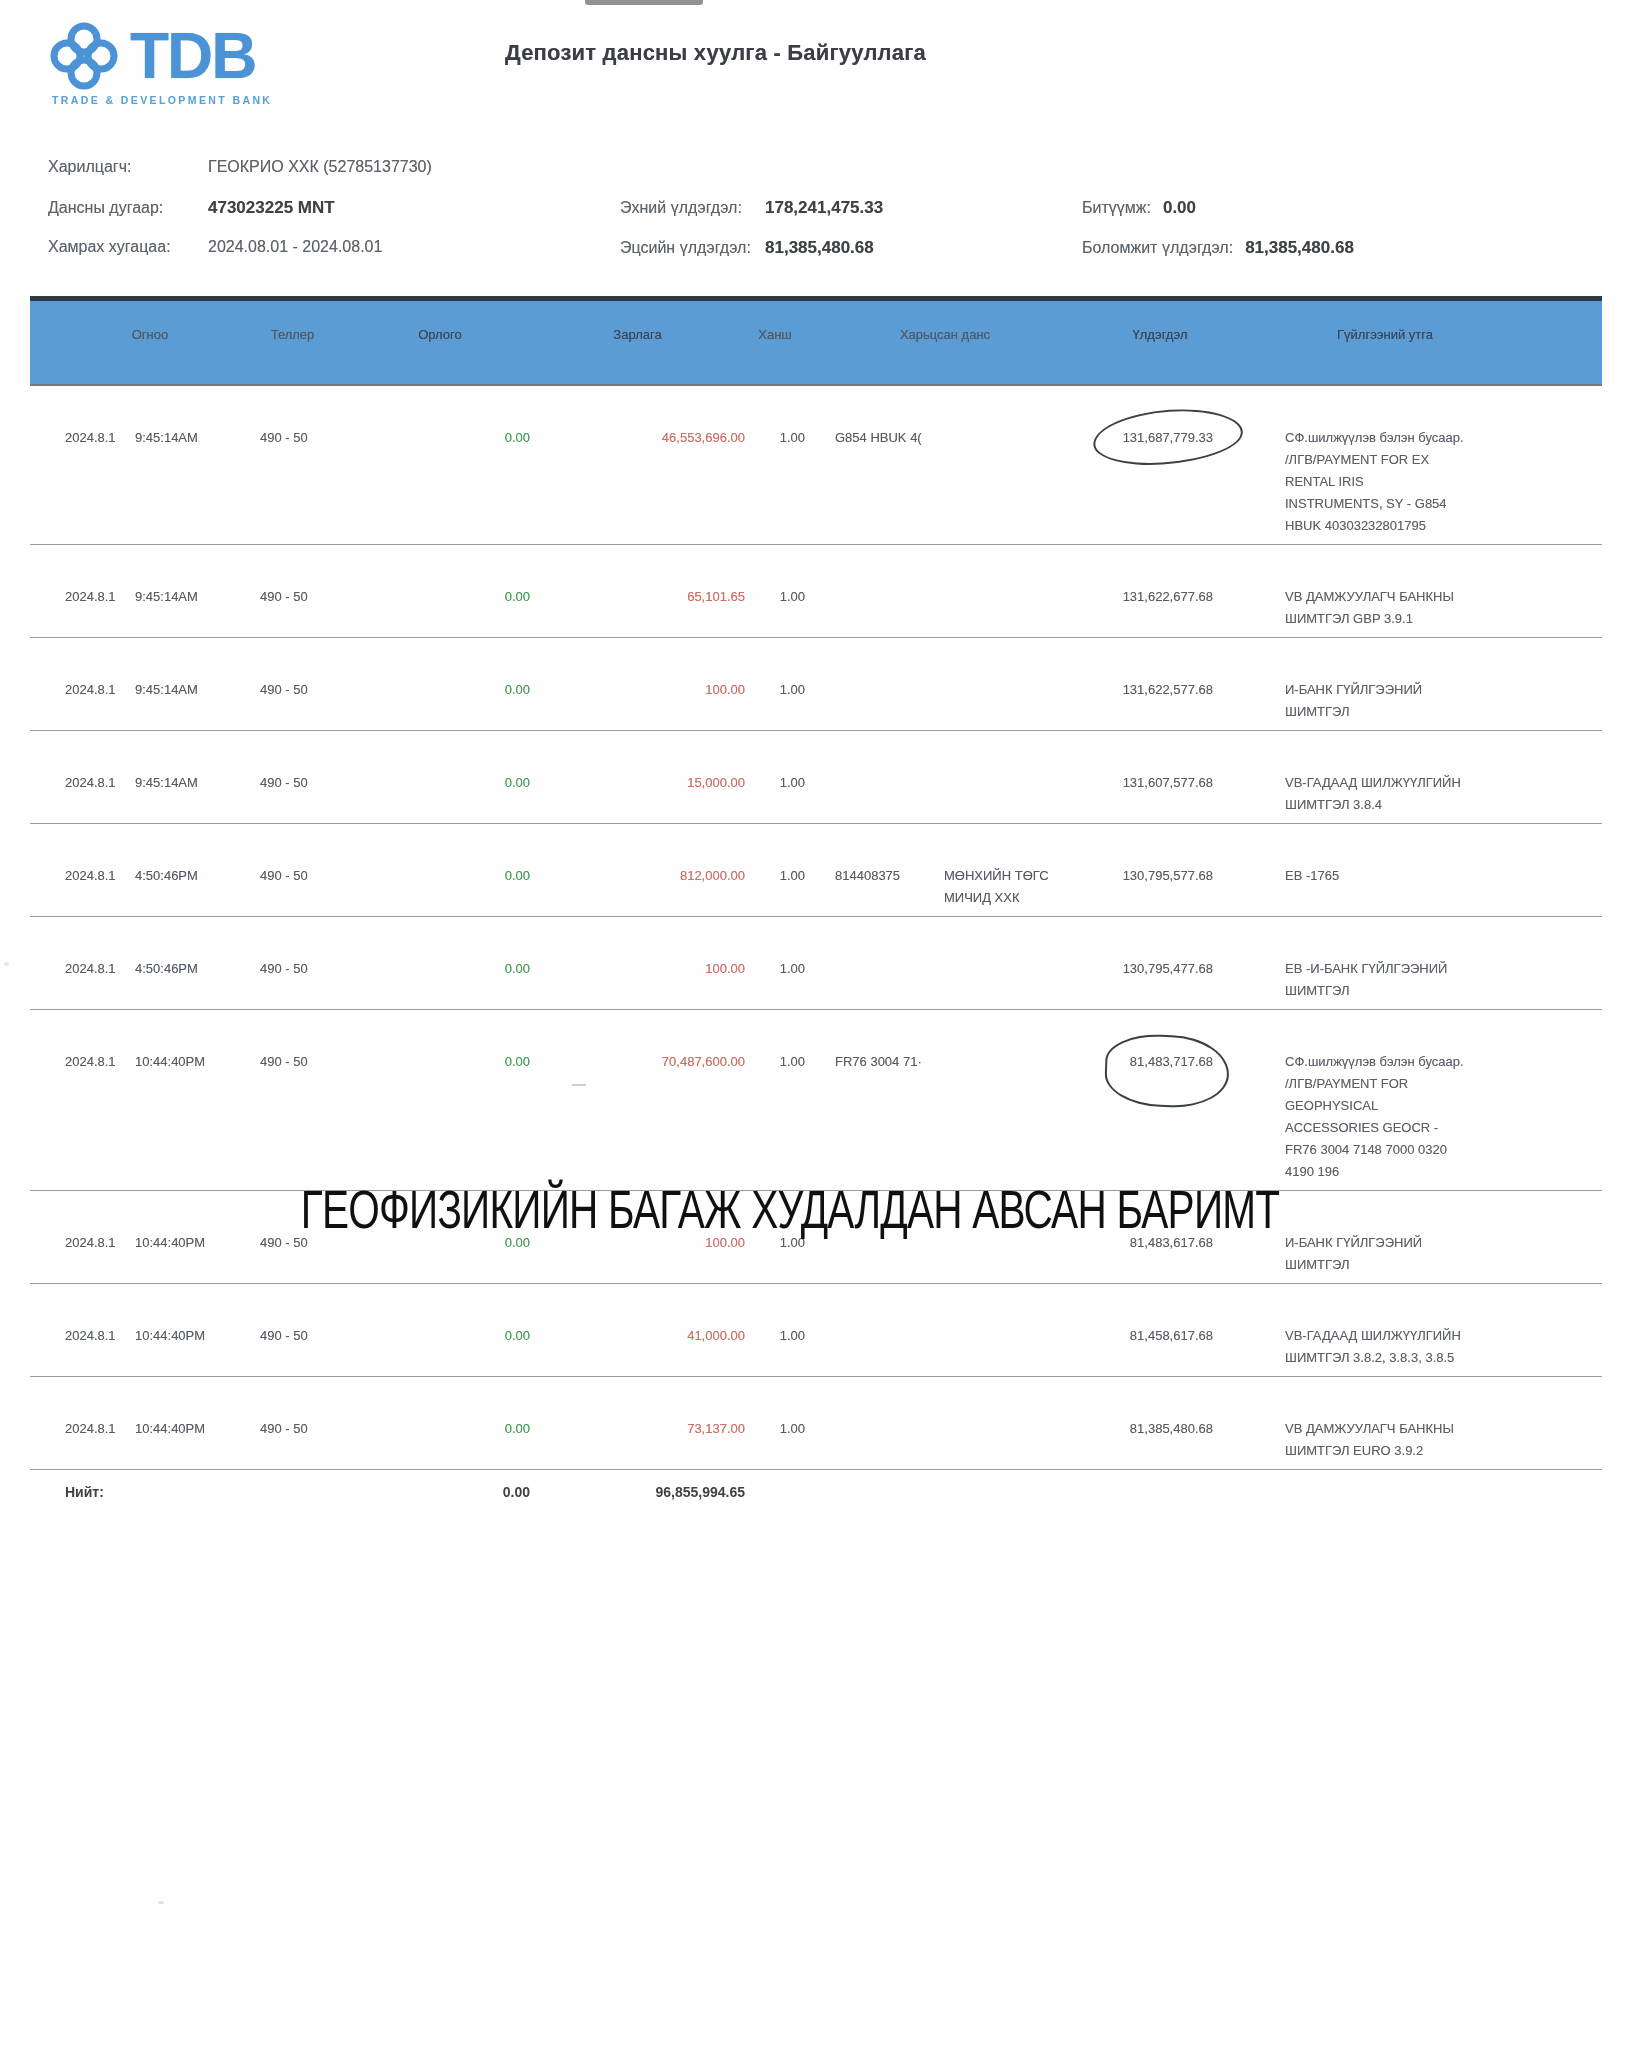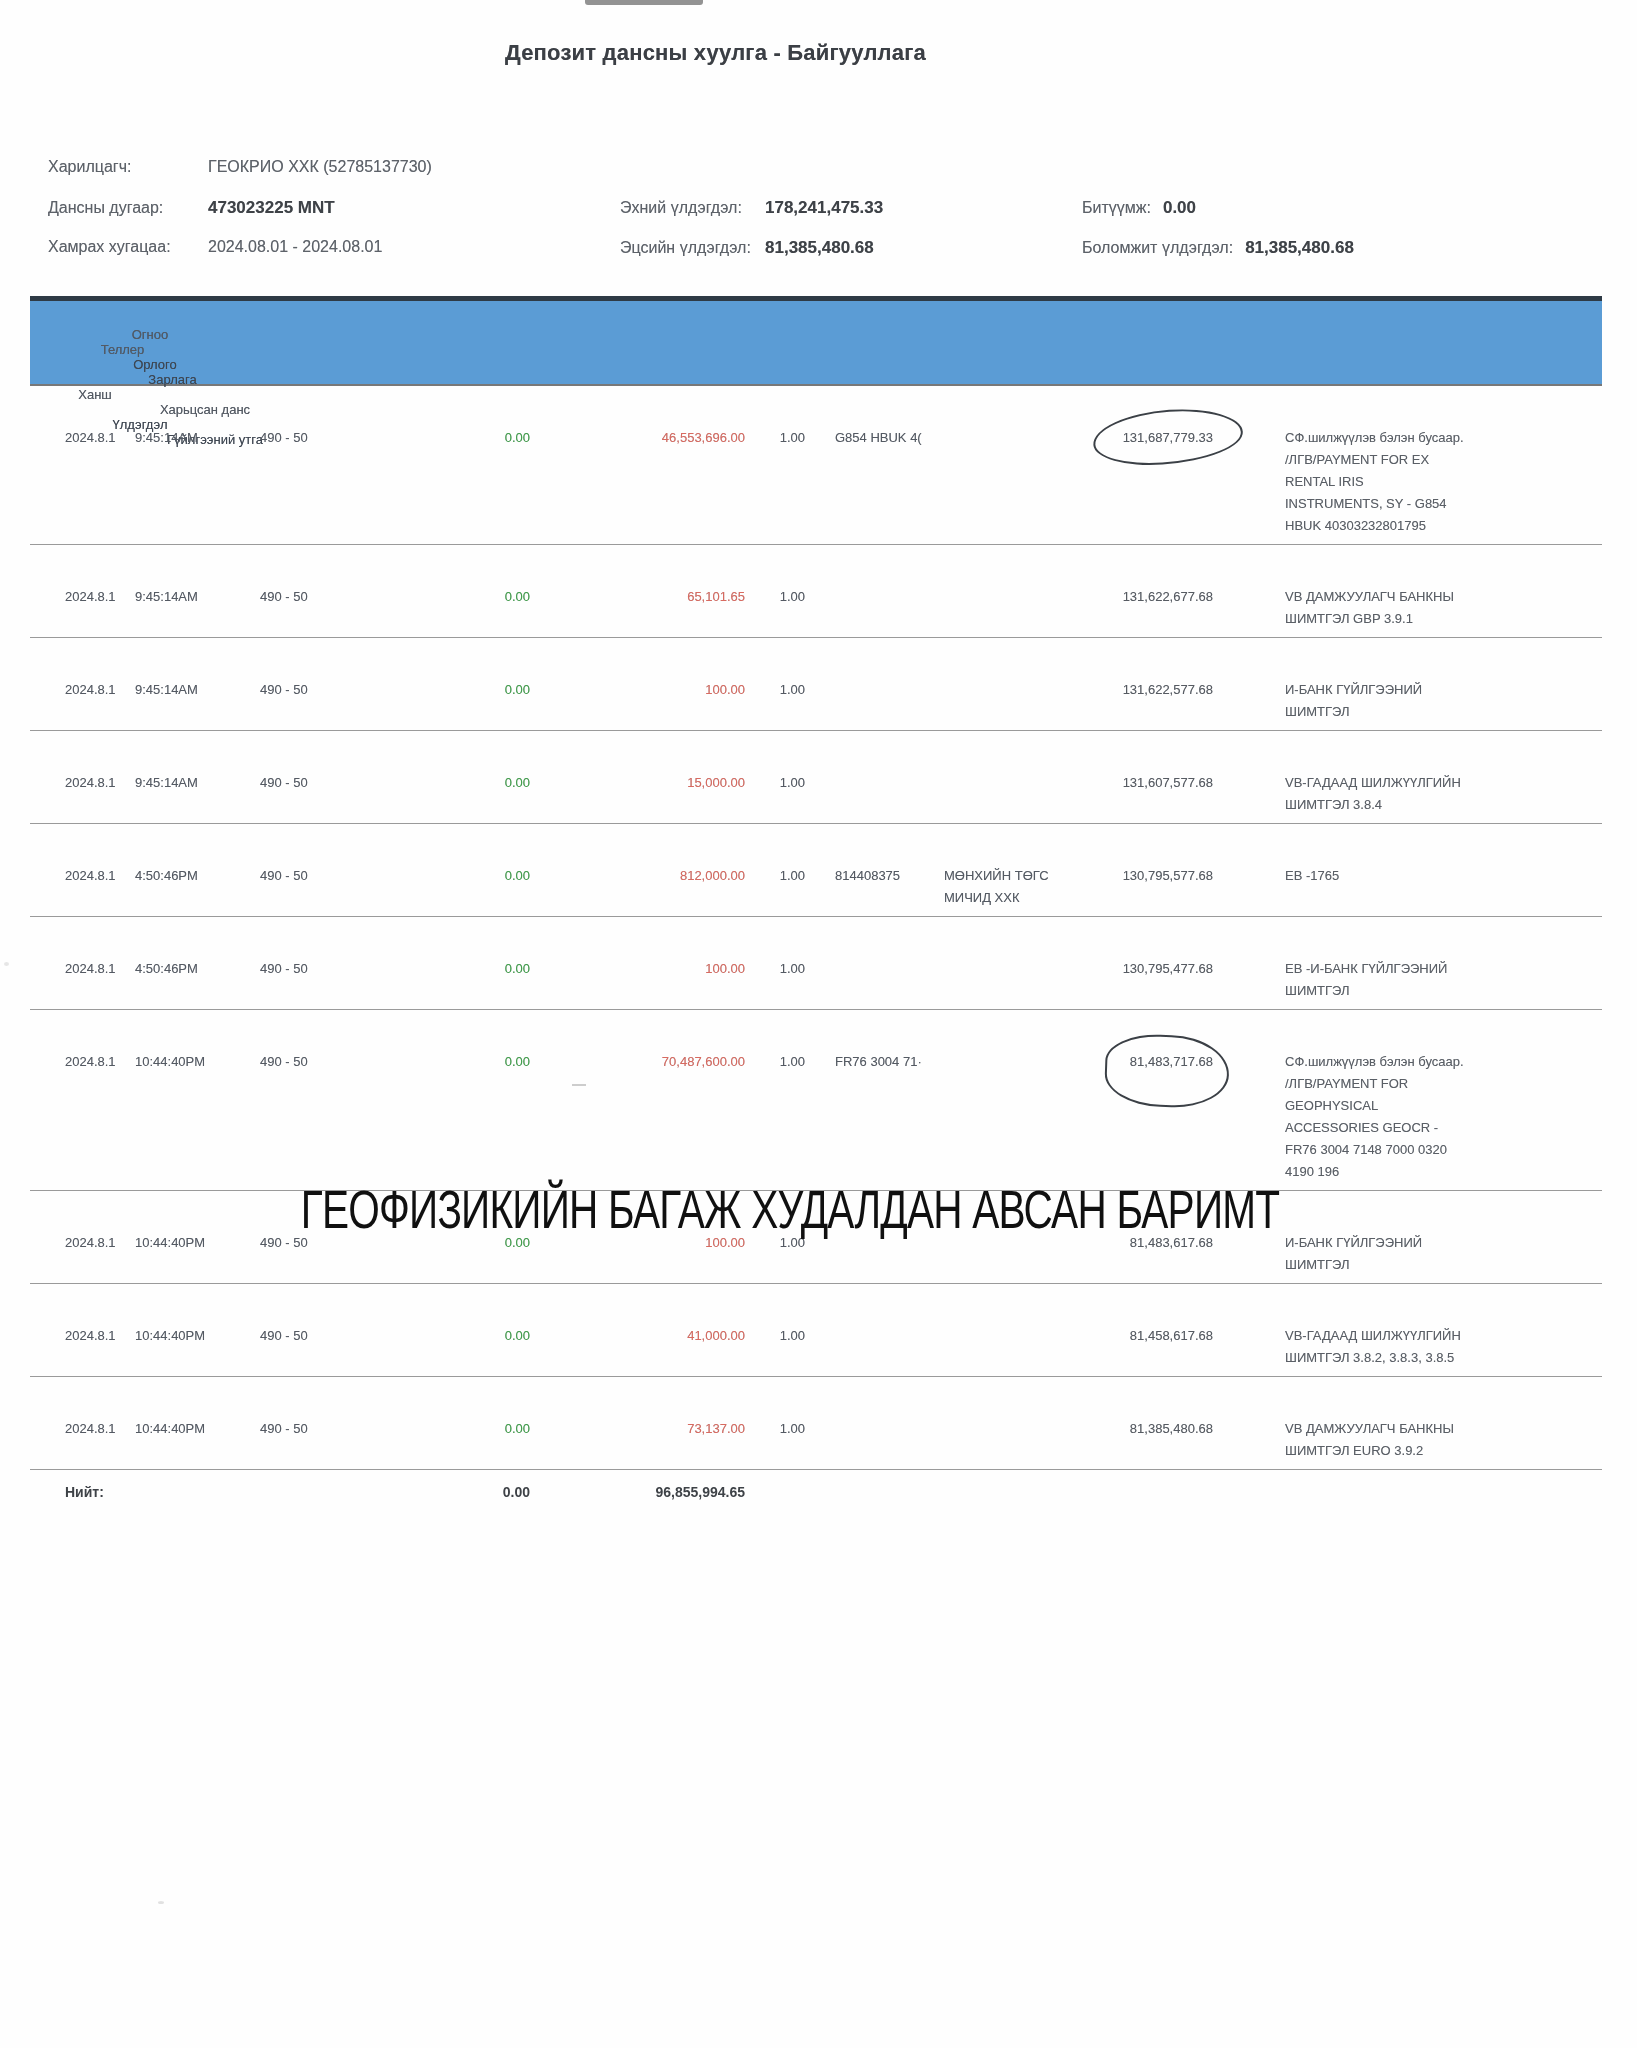--- a/index.html
+++ b/index.html
@@ -36,21 +36,20 @@
   .lblw-left { width:160px; }
   .lblw-mid { width:145px; }
   .gap12 { display:inline-block; width:12px; }
 
   
   .stmt-table { position:absolute; left:30px; top:296px; width:1572px; font-size:13px; }
   .thead {
     background:#5b9cd5; border-top:5px solid #2e3a45; height:88px;
     display:flex; align-items:flex-start; padding:26px 0 4px 35px; color:#3e4651;
     text-shadow:0 0 .5px rgba(50,60,75,.6);
-    flex-direction:column;
   }
   .thead .hc { text-align:center; }
   .tbody { border-top:2px solid #787878; }
   .trow { display:flex; align-items:flex-start; padding:5px 0 7px 35px;
           border-bottom:1.5px solid #9a9a9a; line-height:22px;
           text-shadow:0 0 .5px rgba(100,105,112,.45);margin-top:36px; }
   .c { flex:0 0 auto; }
   .col-date    { width:170px; color:#545a63; }
   .col-teller  { width:115px; padding-left:25px; color:#545a63; }
   .col-income  { width:180px; text-align:right; }
@@ -97,20 +96,34 @@
 </head>
 <body>
 
 <div class="page">
 
   <div class="artifact top-smudge"></div>
   <div class="artifact speck-1"></div>
   <div class="artifact speck-2"></div>
   <div class="artifact speck-3"></div>
 
+  <div class="logo">
+    <div class="logo-row">
+      <svg class="logo-knot" viewBox="0 0 72 72">
+        <g fill="none" stroke="#4b93d5" stroke-width="7">
+          <circle cx="36" cy="19" r="13"></circle>
+          <circle cx="19" cy="36" r="13"></circle>
+          <circle cx="36" cy="53" r="13"></circle>
+          <circle cx="53" cy="36" r="13"></circle>
+        </g>
+      </svg>
+      <div class="logo-text">TDB</div>
+    </div>
+    <div class="logo-sub">TRADE &amp; DEVELOPMENT BANK</div>
+  </div>
 
   <div class="doc-title">Депозит дансны хуулга - Байгууллага</div>
 
   <div class="info-line" style="left:48px; top:158px;">
     <span class="lblw lblw-left">Харилцагч:</span><span>ГЕОКРИО ХХК (52785137730)</span>
   </div>
 
   <div class="info-line" style="left:48px; top:198px;">
     <span class="lblw lblw-left">Дансны дугаар:</span><span class="val-bold">473023225 MNT</span>
   </div>

